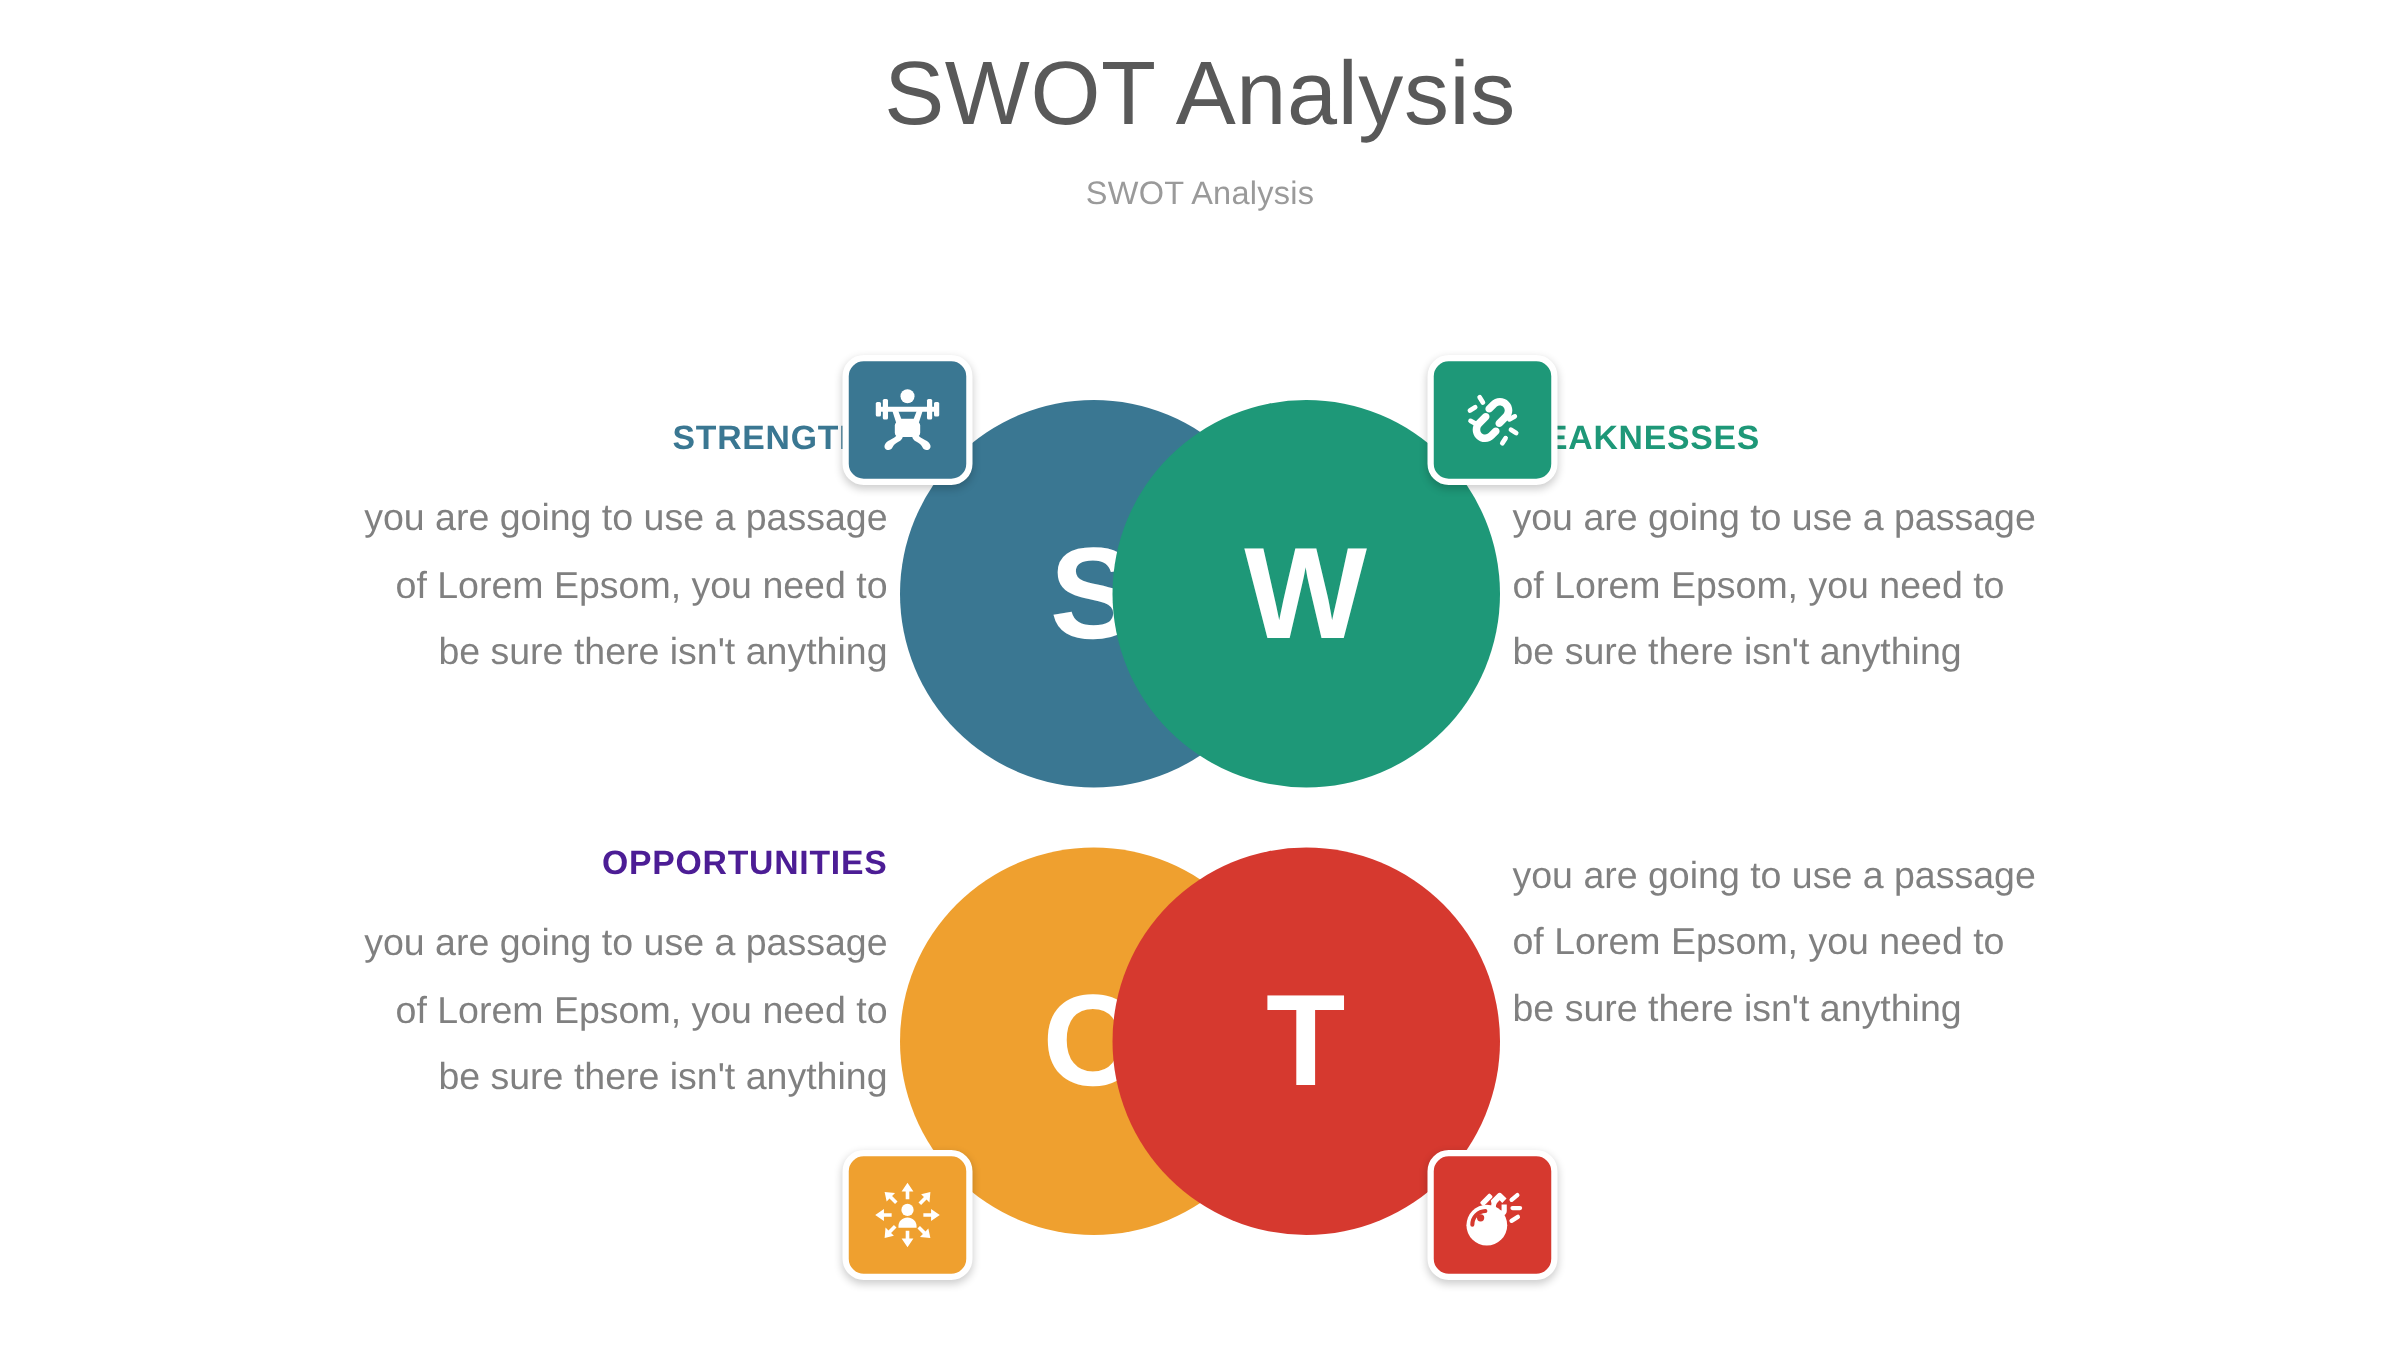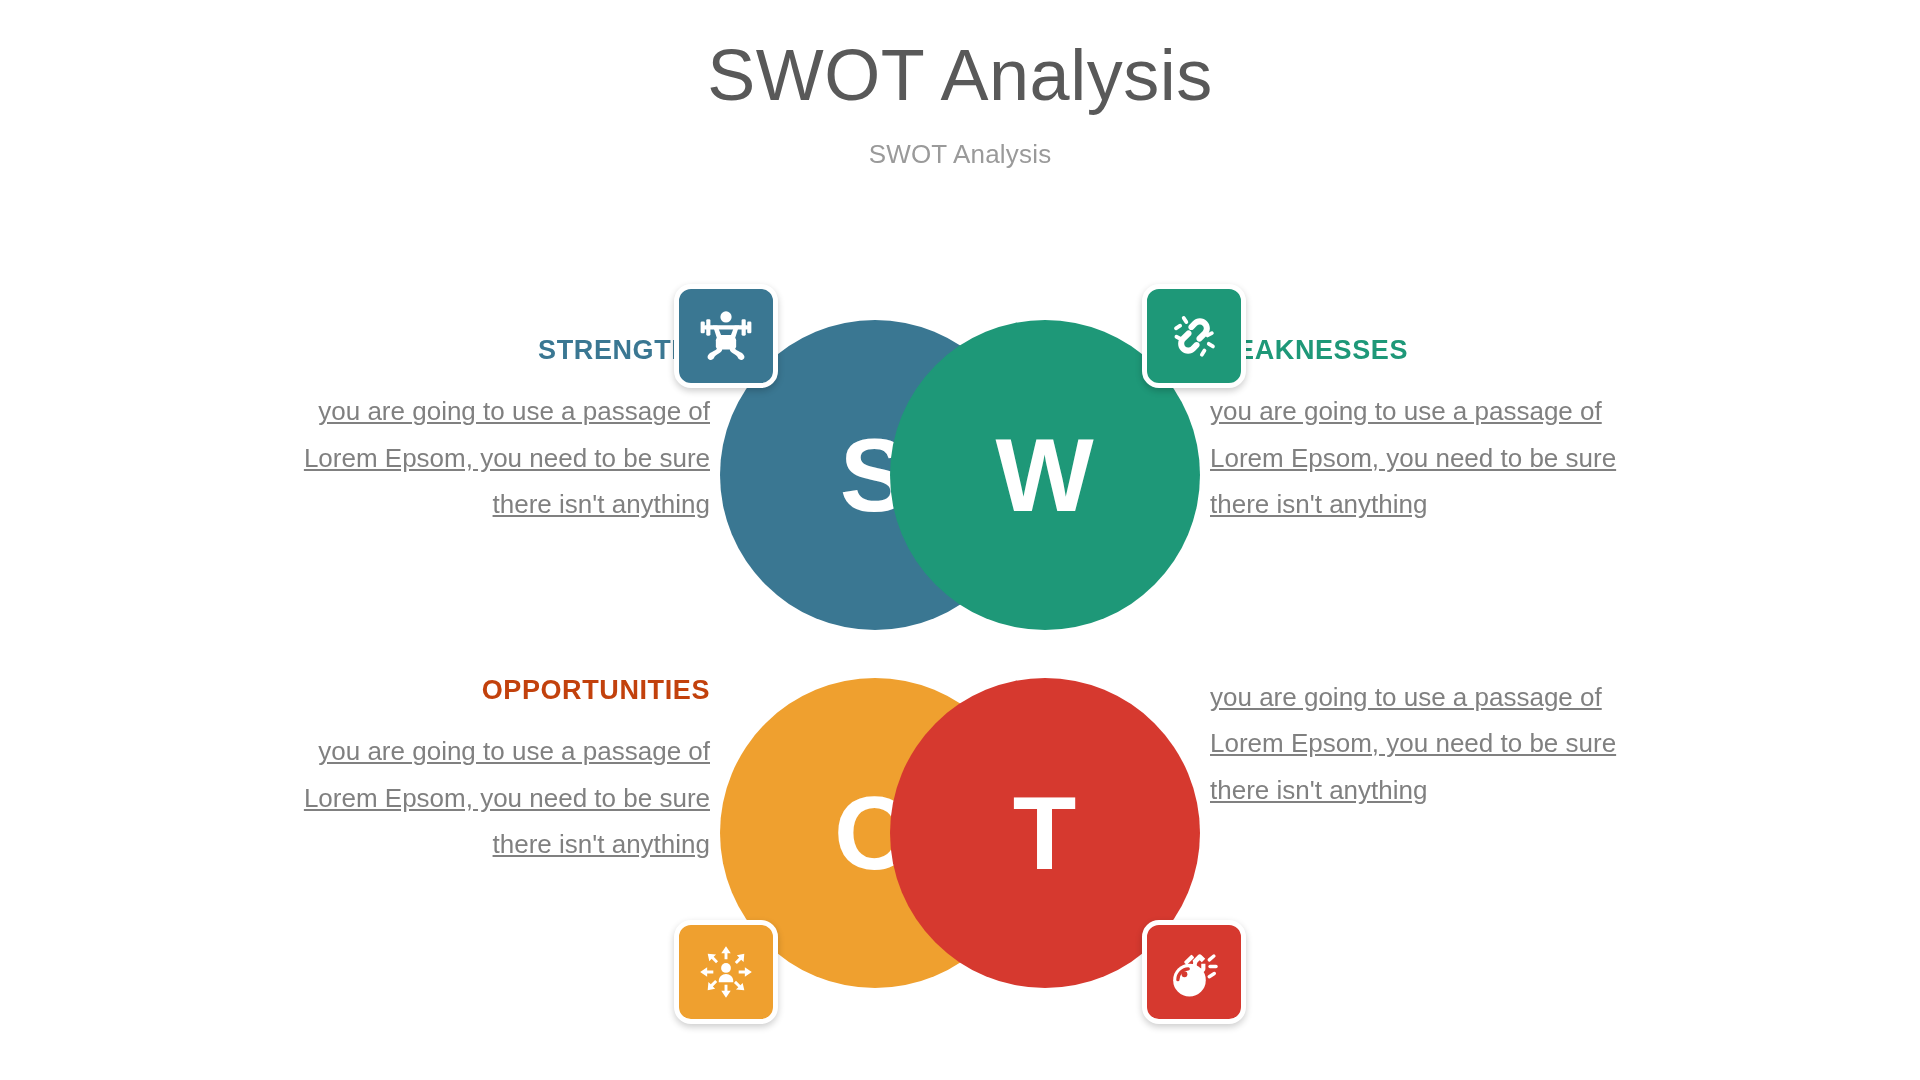--- a/index.html
+++ b/index.html
@@ -36,21 +36,21 @@
   
   .textblock { position:absolute; top:14px; width:430px; }
   .q-tl .textblock, .q-bl .textblock { left:0; text-align:right; }
   .q-tr .textblock, .q-br .textblock { right:0; text-align:left; }
 
   .cat-title {
     font-size:27px; font-weight:bold; letter-spacing:0.6px;
     line-height:1.2; margin-bottom:22px;
   }
   .cat-desc {
-    font-size:26px; font-weight:400; color:#808080; line-height:1.78;text-decoration:underline;
+    font-size:30px; font-weight:400; color:#808080; line-height:1.78;
   }
 
   
   .circle-wrap { position:absolute; top:0; width:310px; height:310px; }
   .q-tl .circle-wrap { right:-70px; }
   .q-tr .circle-wrap { left:-70px; }
   .q-bl .circle-wrap { right:-70px; top:18px; }
   .q-br .circle-wrap { left:-70px; top:18px; }
 
   .circle {
@@ -137,21 +137,21 @@
               <rect x="45.8" y="40.0" width="9.6" height="4.2" rx="2.1" transform="rotate(32 50.6 42.1)"></rect>
               <rect x="40.0" y="45.5" width="4.2" height="9.6" rx="2.1" transform="rotate(32 42.1 50.3)"></rect>
             </svg>
           </span>
         </div>
       </div>
     </div>
 
     <div class="quadrant q-bl">
       <div class="textblock">
-        <div class="cat-title" style="color: #c2410c;">OPPORTUNITIES</div>
+        <div class="cat-title" style="color: #4c1d95;">OPPORTUNITIES</div>
         <div class="cat-desc" style="color: rgb(128, 128, 128);">you are going to use a passage of Lorem Epsom, you need to be sure there isn't anything</div>
       </div>
       <div class="circle-wrap">
         <div class="circle" style="background: rgb(239, 160, 47);">
           <span class="circle-letter">O</span>
         </div>
         <div class="badge pos-bl" style="background: rgb(239, 160, 47);">
           <span>
             <svg viewBox="0 0 64 64" aria-hidden="true">
               <circle cx="32" cy="27.5" r="5.4"></circle>

